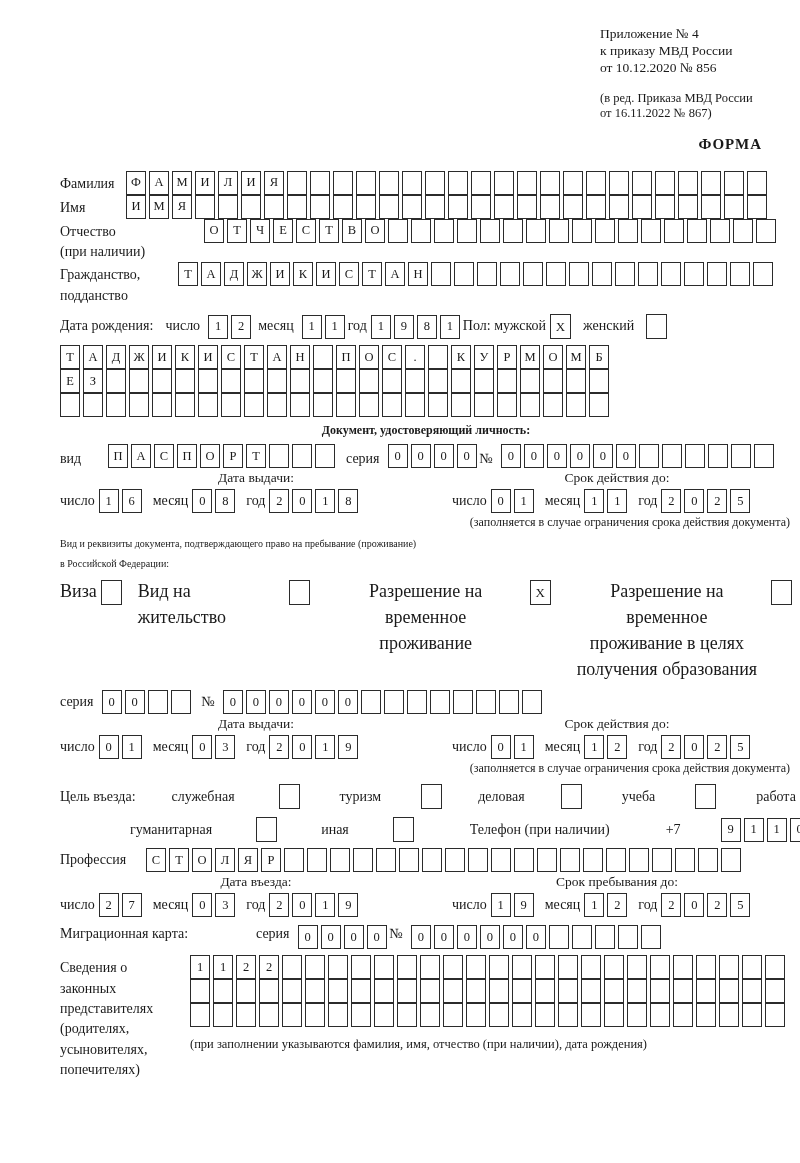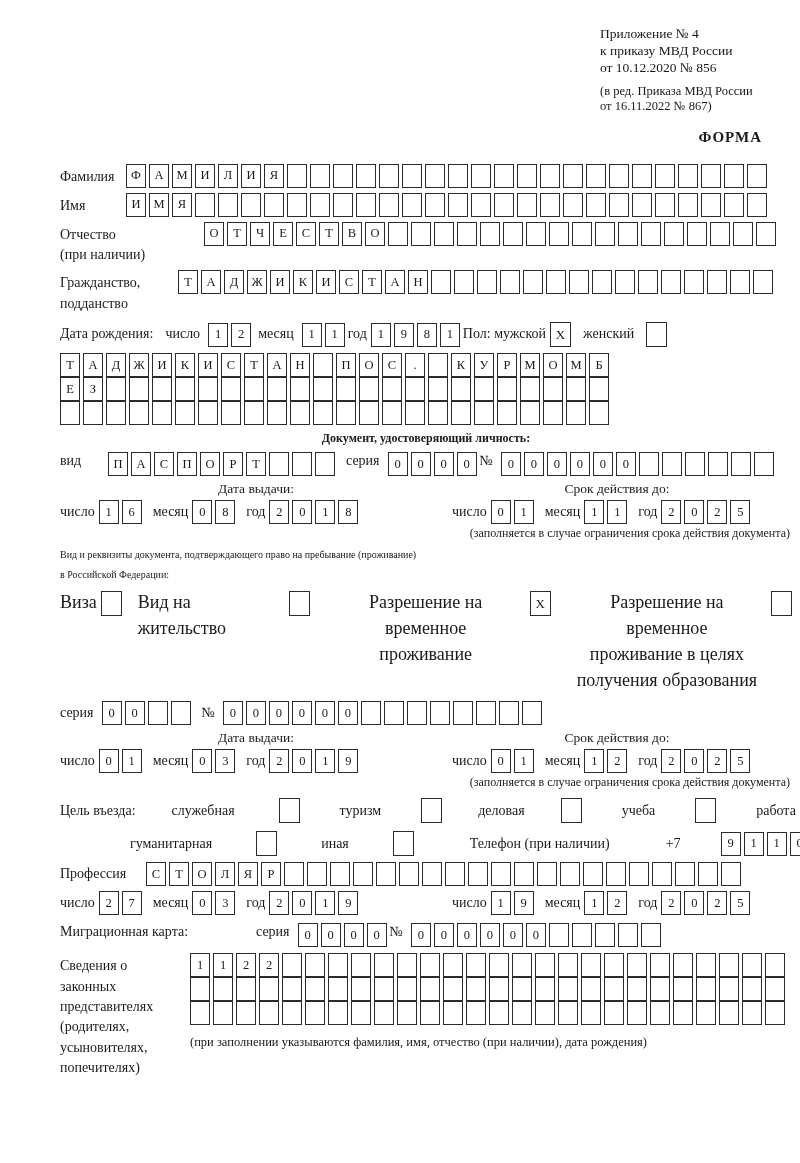--- a/index.html
+++ b/index.html
@@ -2,31 +2,31 @@
 <html><head>
 <meta charset="utf-8">
 <style>
   html,body{margin:0;padding:0;background:#fff;}
   body{width:800px;height:1163px;overflow:hidden;color:#1a1a1a;
        font-family:"Liberation Serif","DejaVu Serif",serif;font-size:14px;}
   .page{padding:26px 8px 0 60px;position:relative;}
   
   .appendix{margin-left:auto;width:192px;}
   .app-lines{white-space:pre-line;font-size:13.5px;line-height:1.25;}
-  .app-ed{white-space:pre-line;font-size:12.5px;line-height:1.25;margin-top:7px;}
+  .app-ed{white-space:pre-line;font-size:12.5px;line-height:1.25;margin-top:14px;}
   .forma{text-align:right;font-weight:bold;font-size:15px;letter-spacing:1px;
          margin:14px 30px 0 0;}
   
   .title{text-align:center;font-weight:bold;font-size:15px;line-height:1.55;margin-top:14px;}
   .uline{display:inline-block;width:56px;border-bottom:2.5px solid #3a3a3a;
          margin-left:10px;vertical-align:baseline;}
   .sec-heading{font-weight:bold;font-size:13.6px;margin-top:24px;margin-left:4px;}
   
   .form{margin-top:18px;}
-  .row{display:flex;align-items:flex-start;margin-bottom:5px;}
+  .row{display:flex;align-items:flex-start;}
   .lbl{font-size:14px;line-height:1.3;padding-top:4px;flex-shrink:0;}
   .lbl2{font-size:14px;line-height:1.45;white-space:pre-line;flex-shrink:0;padding-top:3px;}
   .cells{display:flex;flex-wrap:nowrap;}
   .cb{display:inline-flex;align-items:center;justify-content:center;flex:none;
       width:20px;height:24px;border:1.6px solid #2b2b2b;margin-right:3px;
       box-sizing:border-box;font-size:12.5px;background:#fff;}
   .ckb{display:inline-flex;align-items:center;justify-content:center;flex:none;
        width:21px;height:25px;border:1.6px solid #2b2b2b;box-sizing:border-box;
        font-size:13px;margin-top:2px;background:#fff;}
   .gap4{width:4px;flex:none;} .gap8{width:8px;flex:none;} .gap12{width:12px;flex:none;}
@@ -320,21 +320,21 @@
             <span class="cb"></span>
             <span class="cb"></span>
             <span class="cb"></span>
             <span class="cb"></span>
           </div>
       </div>
     </div>
 
     <div class="doc-heading">Документ, удостоверяющий личность:</div>
 
-    <div class="row" style="align-items:flex-start;">
+    <div class="row" style="align-items:flex-end;">
       <span class="lbl" style="padding-top:0;width:48px;">вид</span>
       <span class="cells">
           <span class="cb">П</span>
           <span class="cb">А</span>
           <span class="cb">С</span>
           <span class="cb">П</span>
           <span class="cb">О</span>
           <span class="cb">Р</span>
           <span class="cb">Т</span>
           <span class="cb"></span>
@@ -598,20 +598,24 @@
           <span class="cb"></span>
           <span class="cb"></span>
           <span class="cb"></span>
           <span class="cb"></span>
           <span class="cb"></span>
           <span class="cb"></span>
           <span class="cb"></span>
         </span>
     </div>
 
+    <div class="dates-h">
+      <span class="dh dh-l">Дата въезда:</span>
+      <span class="dh dh-r">Срок пребывания до:</span>
+    </div>
     <div class="drow">
       <div class="dcol dcol-l">
         <span class="dl">число</span>
         <span class="cells">
             <span class="cb">2</span>
             <span class="cb">7</span>
           </span>
         <span class="dl">месяц</span>
         <span class="cells">
             <span class="cb">0</span>

